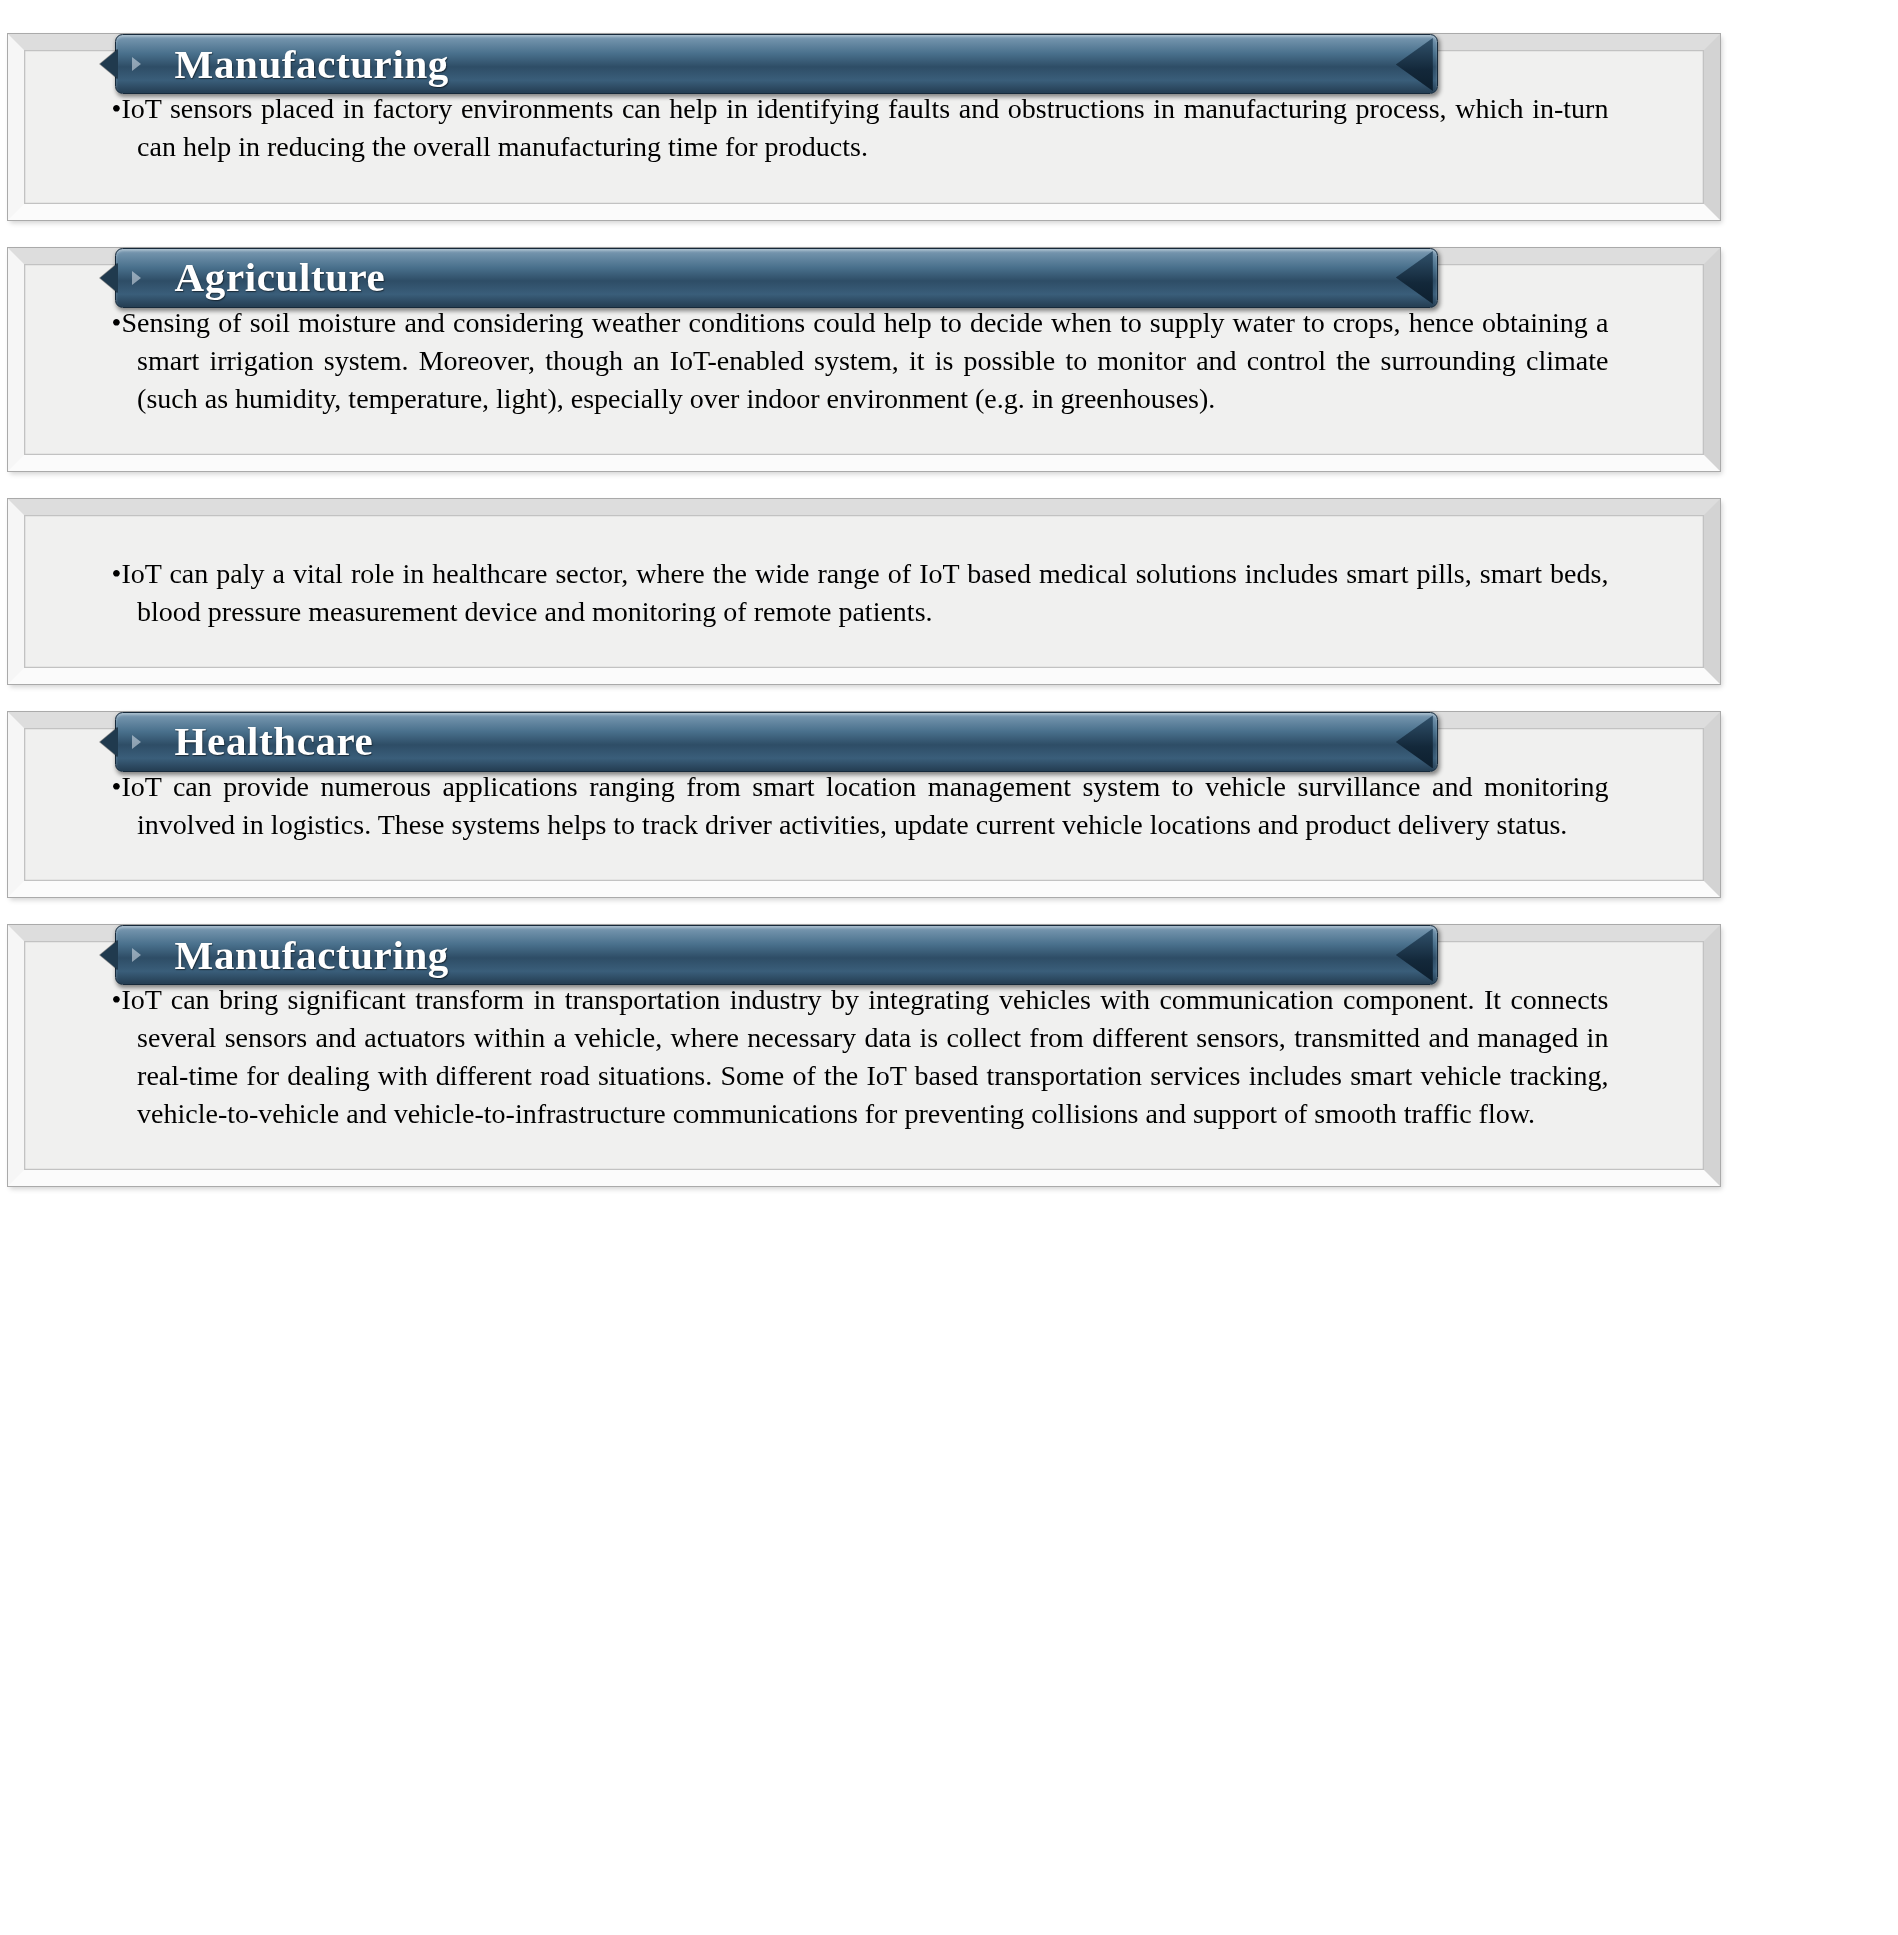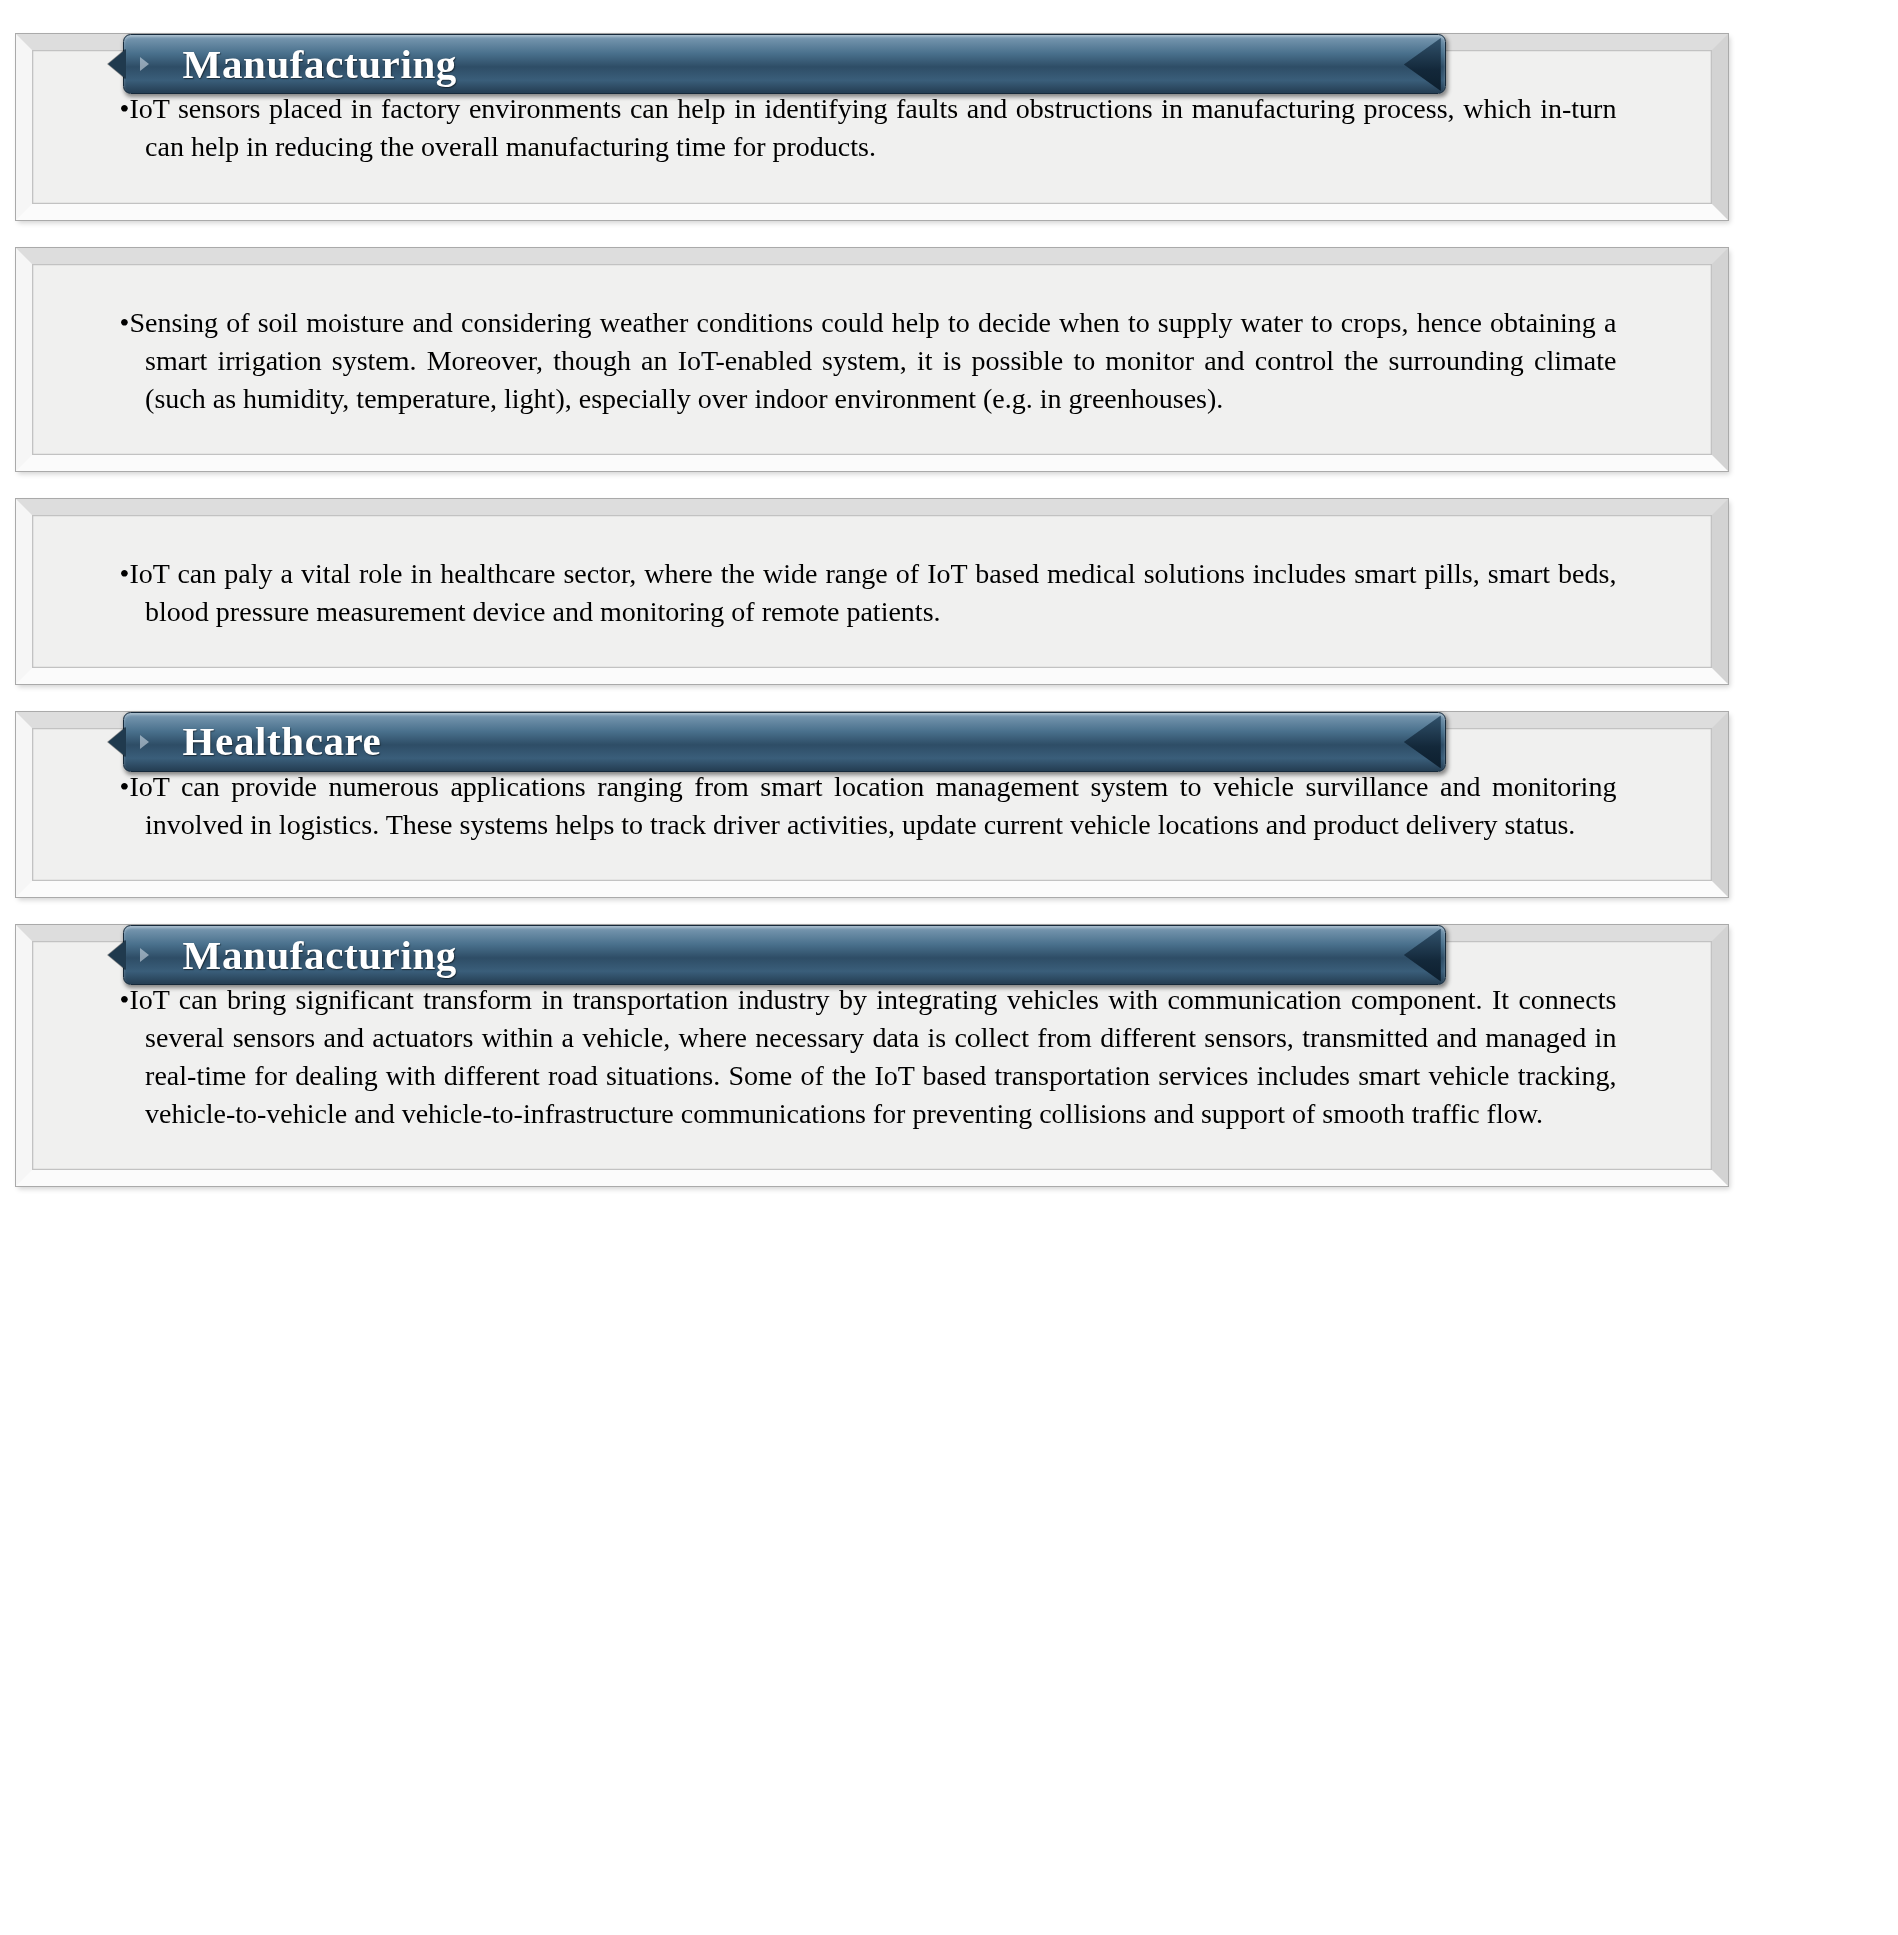--- a/index.html
+++ b/index.html
@@ -13,21 +13,20 @@
   *{box-sizing:border-box;}
   html,body{margin:0;padding:0;background:#ffffff;}
   body{
     width:1899px;
     font-family:"Liberation Serif","DejaVu Serif",serif;
     color:var(--ink);
   }
   .figure{
     width:1728px;
     padding:6.4px 7.6px 9px 7.6px;
-    margin-left:8px;
   }
   .section{
     position:relative;
     margin-bottom:16.6px;
   }
   .section:last-child{margin-bottom:0;}
 
   
   .panel{
     position:relative;
@@ -133,20 +132,24 @@
       <span class="header-title">Manufacturing</span>
     </div>
     <div class="panel">
       <div class="panel-content">
         <p class="bullet-point"><span class="bullet-marker">•</span><span>IoT sensors placed in factory environments can help in identifying faults and obstructions in manufacturing process, which in-turn can help in reducing the overall manufacturing time for products.</span></p>
       </div>
     </div>
   </div>
 
   <div class="section">
+    <div class="header-bar">
+      <span class="header-tick"></span>
+      <span class="header-title">Agriculture</span>
+    </div>
     <div class="panel">
       <div class="panel-content">
         <p class="bullet-point"><span class="bullet-marker">•</span><span>Sensing of soil moisture and considering weather conditions could help to decide when to supply water to crops, hence obtaining a smart irrigation system. Moreover, though an IoT-enabled system, it is possible to monitor and control the surrounding climate (such as humidity, temperature, light), especially over indoor environment (e.g. in greenhouses).</span></p>
       </div>
     </div>
   </div>
 
   <div class="section">
     <div class="panel">
       <div class="panel-content">

